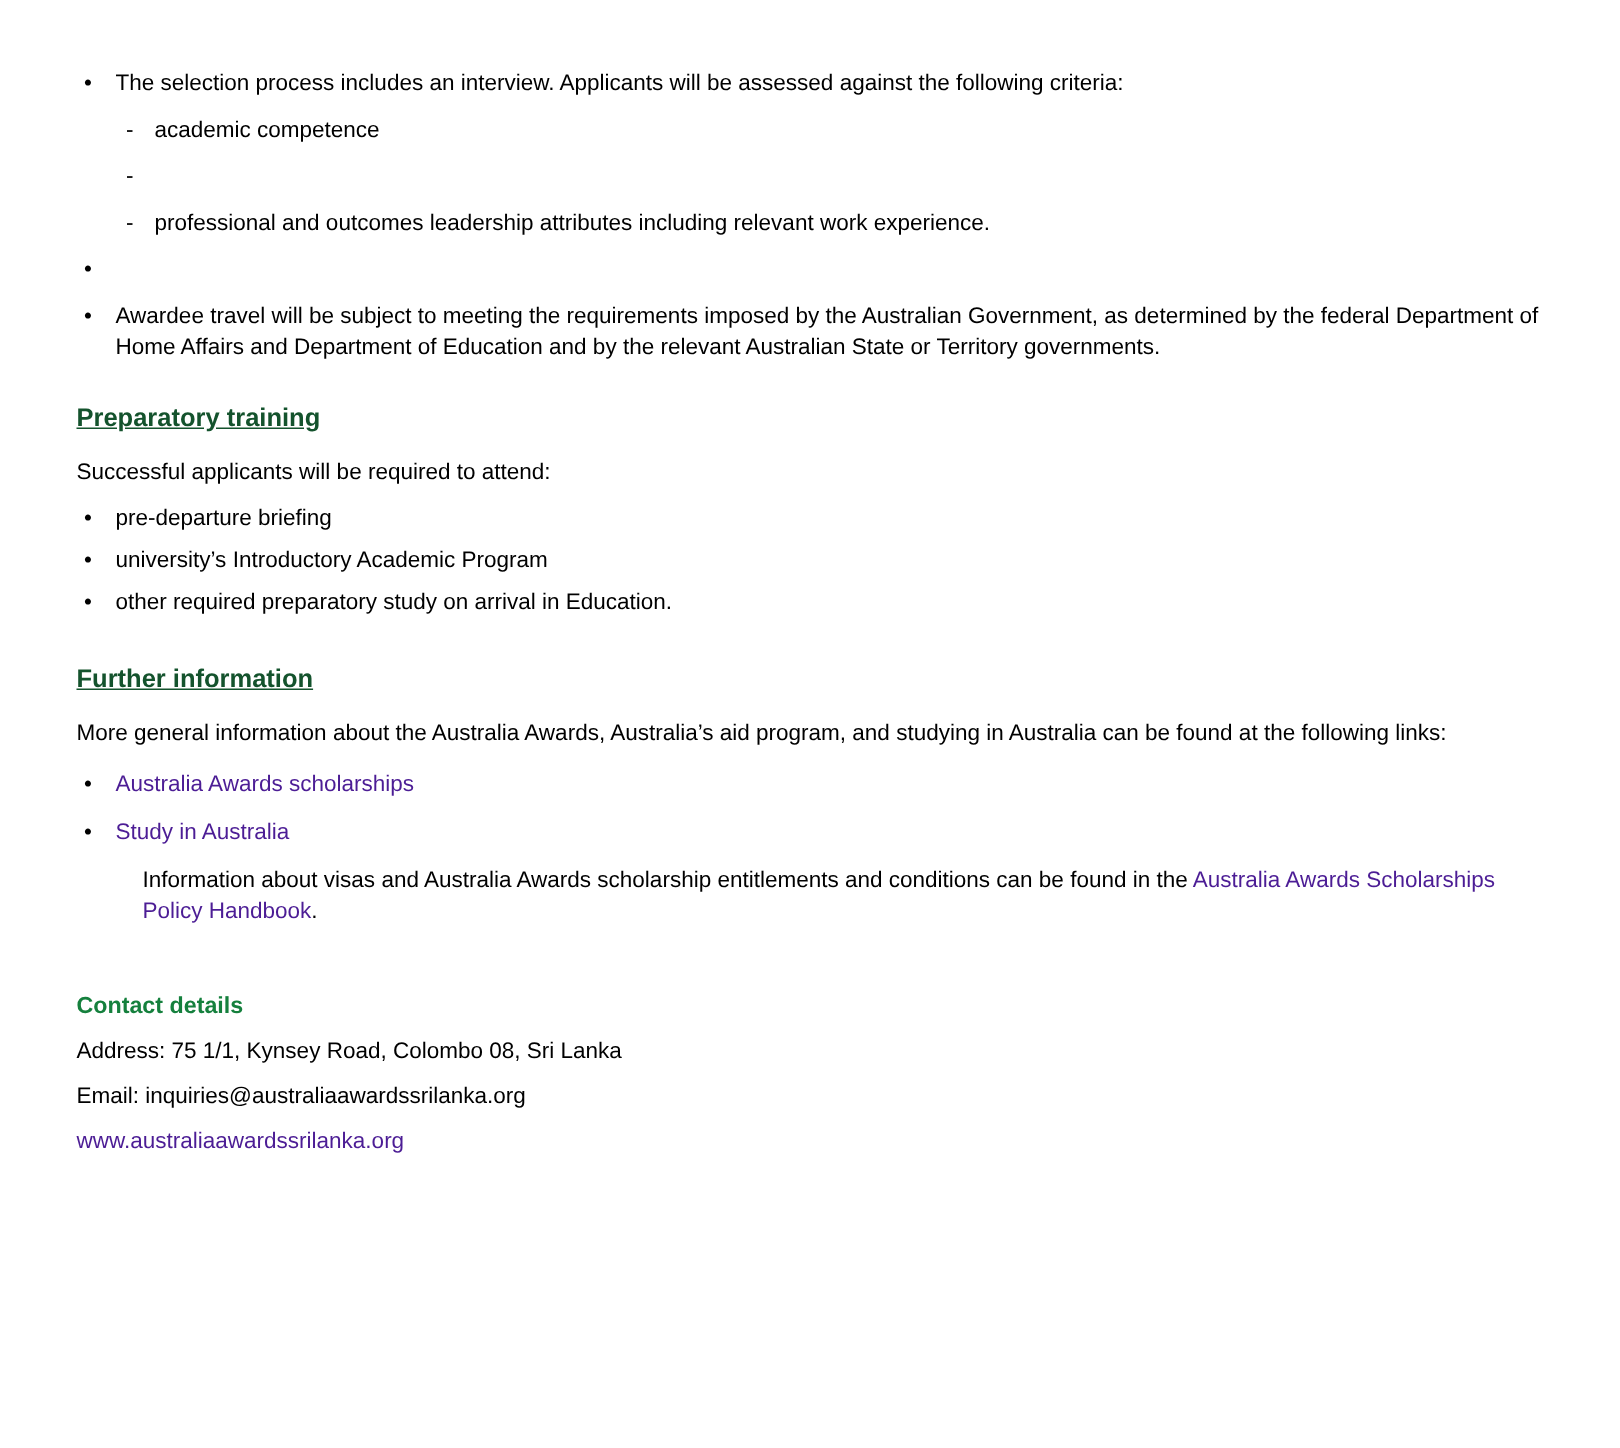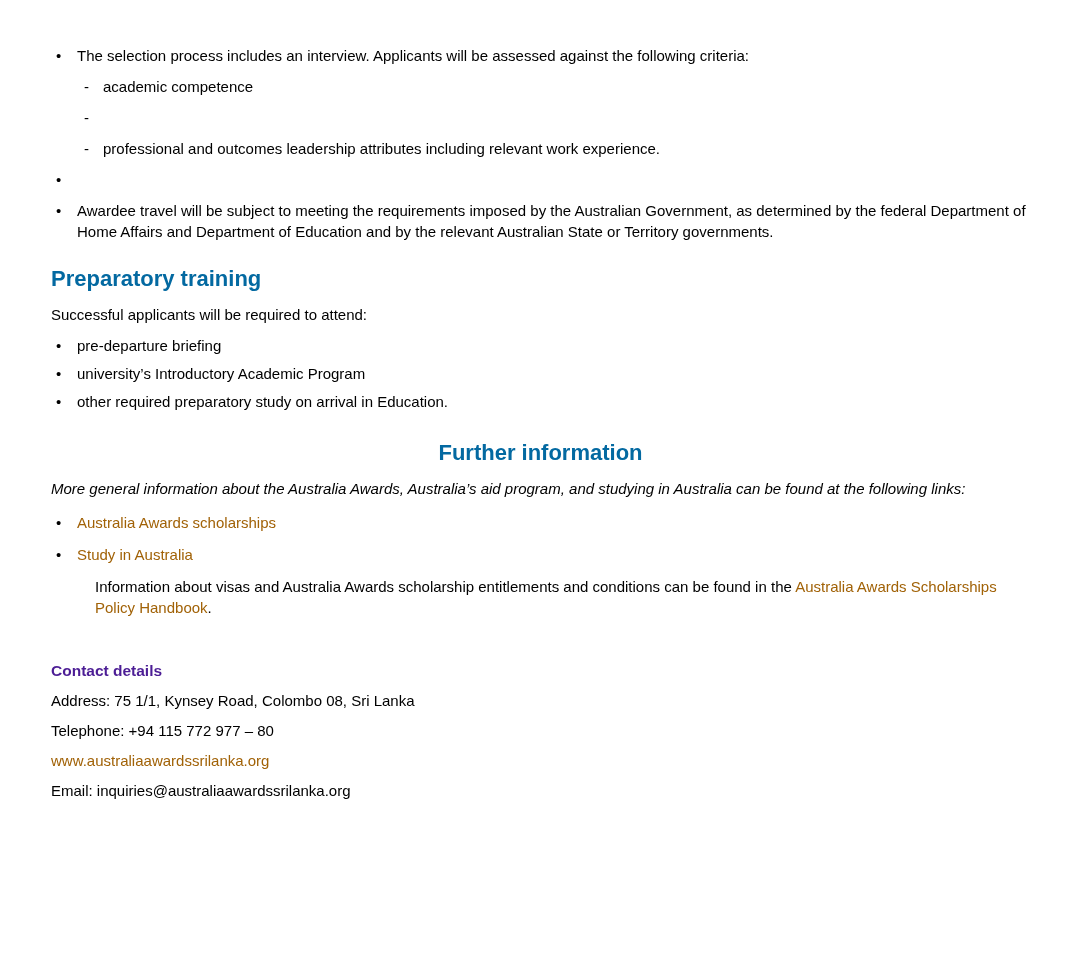--- a/index.html
+++ b/index.html
@@ -19,32 +19,33 @@
   p { margin: 0 0 10px 0; }
   .li { display: flex; margin: 0 0 10px 0; }
   .li .marker { flex: none; }
   .l1 { padding-left: 5px; }
   .l1 .marker { width: 21px; }
   .l2 { padding-left: 33px; }
   .l2 .marker { width: 19px; }
   .tight { margin-bottom: 7px; }
   .linkitem { margin-bottom: 11px; }
   h2 {
-    font-size: 22px; line-height: 22px;
-    color: #0369a1; font-weight: bold;
+    font-size: 17px; line-height: 22px;
+    color: #14532d; font-weight: bold;
     margin: 26px 0 14px 0;
+    text-decoration: underline;
   }
-  h2.gap-lg { margin-top: 30px; text-align: center; }
+  h2.gap-lg { margin-top: 30px; }
   h3 {
     font-size: 15.5px; line-height: 20px;
-    color: #4c1d95; font-weight: bold;
+    color: #15803d; font-weight: bold;
     margin: 43px 0 9px 0;
   }
-  a.link { color: #a16207; text-decoration: none; cursor: pointer; }
-  .intro-links { margin-bottom: 13px; font-style: italic; }
+  a.link { color: #4c1d95; text-decoration: none; cursor: pointer; }
+  .intro-links { margin-bottom: 13px; }
   .visas { margin-top: 0; margin-left: 44px; }
   .contact-line { margin: 0 0 9px 0; }
 </style>
 </head>
 <body>
 
 <div class="doc">
 
   <div class="li l1">
     <span class="marker">•</span>
@@ -100,17 +101,16 @@
   <div class="li l1 linkitem">
     <span class="marker">•</span>
     <a class="link">Study in Australia</a>
   </div>
 
   <p class="visas"><span>Information about visas and Australia Awards scholarship entitlements and conditions can be found in the </span><a class="link">Australia Awards Scholarships Policy Handbook</a><span>.</span></p>
 
   <h3>Contact details</h3>
 
   <p class="contact-line">Address: 75 1/1, Kynsey Road, Colombo 08, Sri Lanka</p>
-  <p class="contact-line">Telephone: +94 115 772 977 – 80</p>
+  <p class="contact-line">Email: inquiries@australiaawardssrilanka.org</p>
   <p class="contact-line"><a class="link">www.australiaawardssrilanka.org</a></p>
-  <p class="contact-line">Email: inquiries@australiaawardssrilanka.org</p>
 
 </div>
 
 </body></html>

